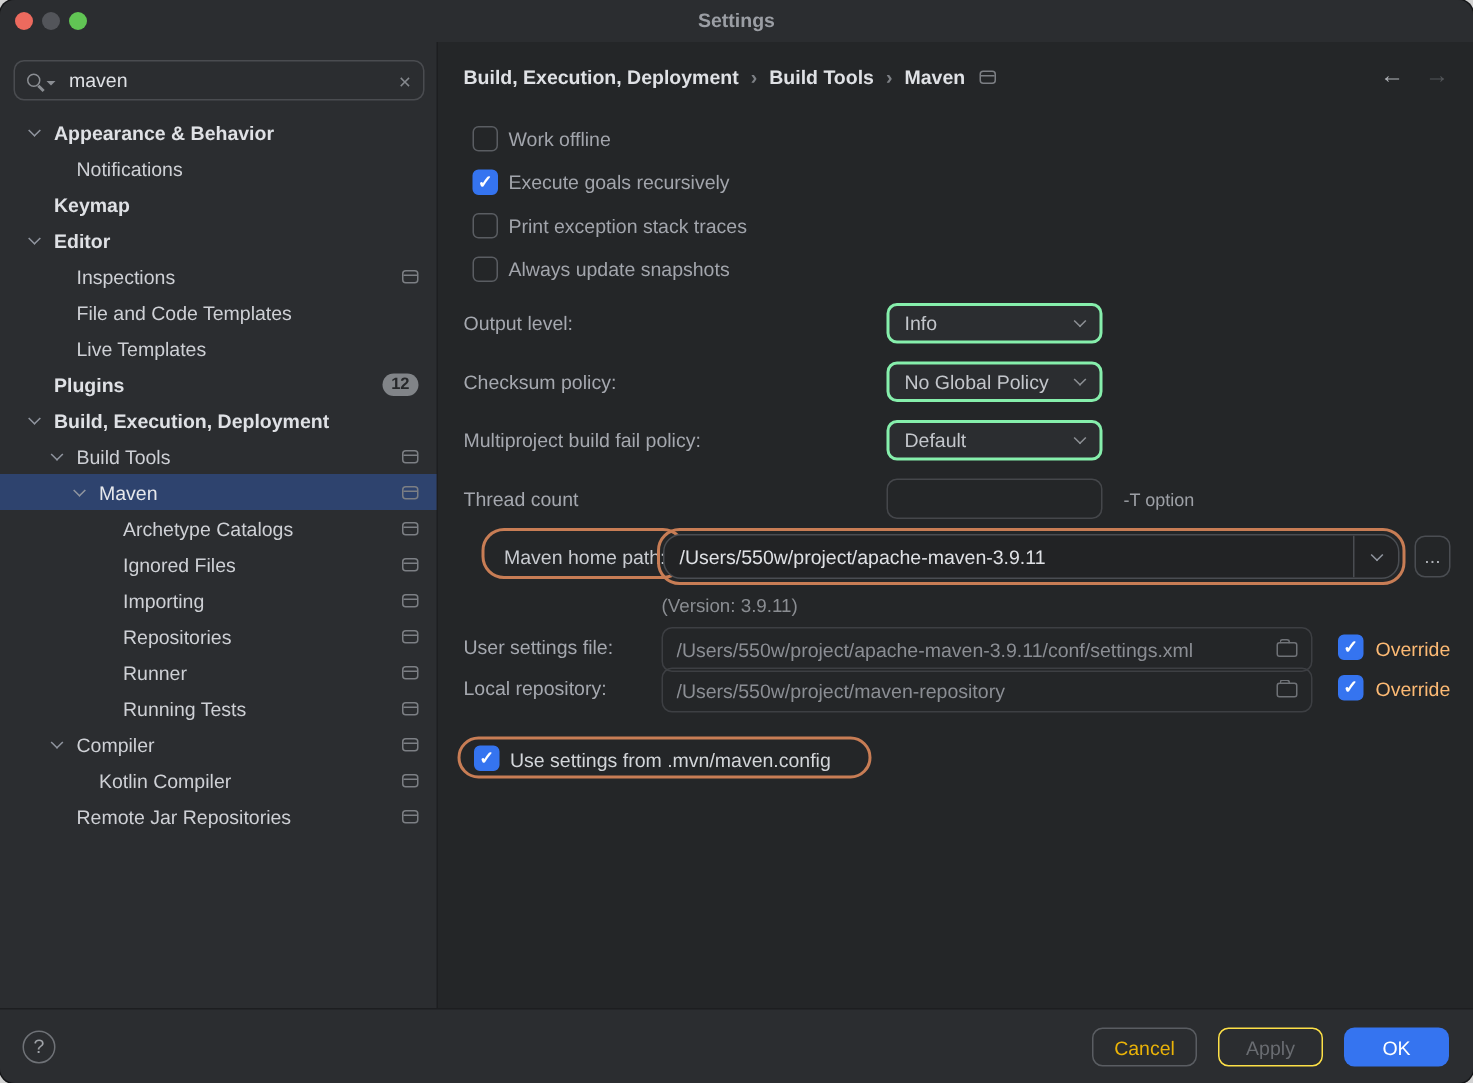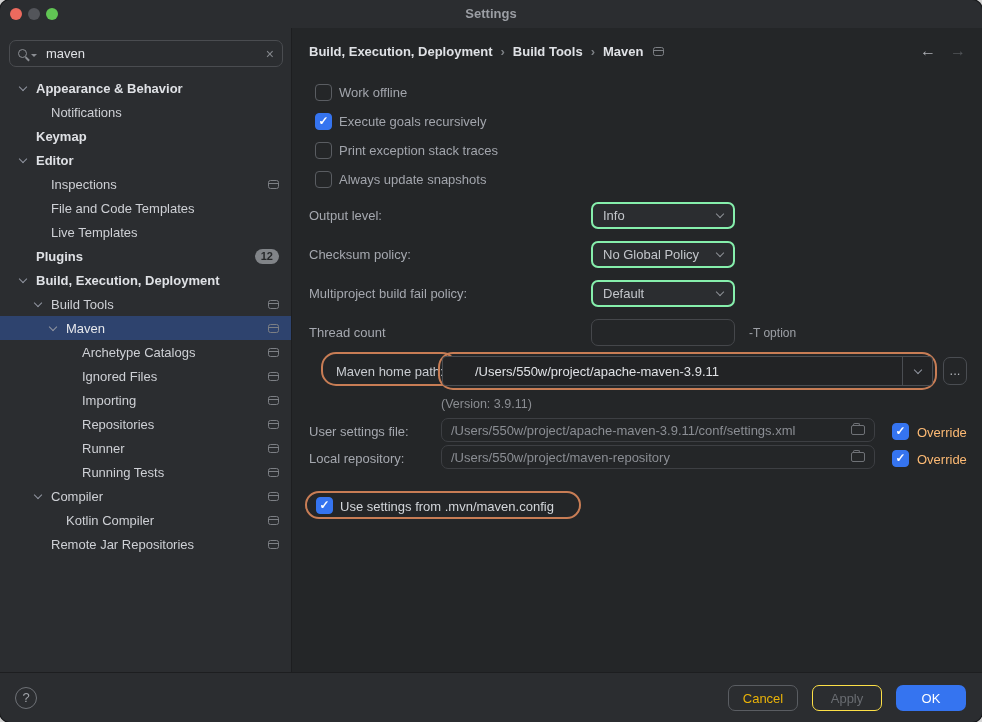--- a/index.html
+++ b/index.html
@@ -77,30 +77,30 @@
   .tfield { position:absolute; left:298px; width:144px; height:27px; background:transparent;
             border:1px solid #45474b; border-radius:7px; color:#dfe1e5; font-size:13px;
             padding:0 8px; font-family:inherit; outline:none; }
   .hint { position:absolute; left:456px; font-size:12px; color:#9da0a6; }
 
   
   .hl { border:2px solid #c87d55; border-radius:15px; position:absolute; }
 
   
   .combo { position:absolute; display:flex; align-items:center; background:#222325;
-           border:1px solid #4a4d52; border-radius:4px; overflow:hidden;padding-left:22px; }
+           border:1px solid #4a4d52; border-radius:12px; overflow:hidden; }
   .combo-value { flex:1; padding:0 10px; font-size:13px; color:#dfe1e5; white-space:nowrap; }
   .combo-btn { width:30px; align-self:stretch; border-left:1px solid #4a4d52; display:flex;
                align-items:center; justify-content:center; }
   .browse-btn { position:absolute; width:24px; height:28px; border:1px solid #4a4d52; border-radius:7px;
                 color:#b0b3b8; font-size:13px; text-align:center; line-height:22px; background:transparent; }
   .version-note { position:absolute; left:148px; font-size:12.5px; color:#8a8d92; }
 
   
-  .pfield { position:absolute; left:148px; width:434px; height:24px; border:1px solid #3d3f43;
+  .pfield { position:absolute; left:148px; width:434px; height:30px; border:1px solid #3d3f43;
             border-radius:7px; display:flex; align-items:center; padding:0 9px; }
   .pfield .ptext { flex:1; font-size:13px; color:#8b8e94; white-space:nowrap; overflow:hidden; }
   .folder-ic { position:relative; width:14px; height:10px; border:1.3px solid #6f7277;
                border-radius:2px; flex:none; margin-left:8px; }
   .folder-ic::before { content:""; position:absolute; top:-3.5px; left:1px; width:5px; height:2px;
                        border:1.3px solid #6f7277; border-bottom:none; border-radius:2px 2px 0 0; }
   .ov-label { position:absolute; font-size:13px; color:#fdba74; }
 
   
   .footer { position:absolute; left:0; right:0; bottom:0; height:50px; background:#2b2d30;

